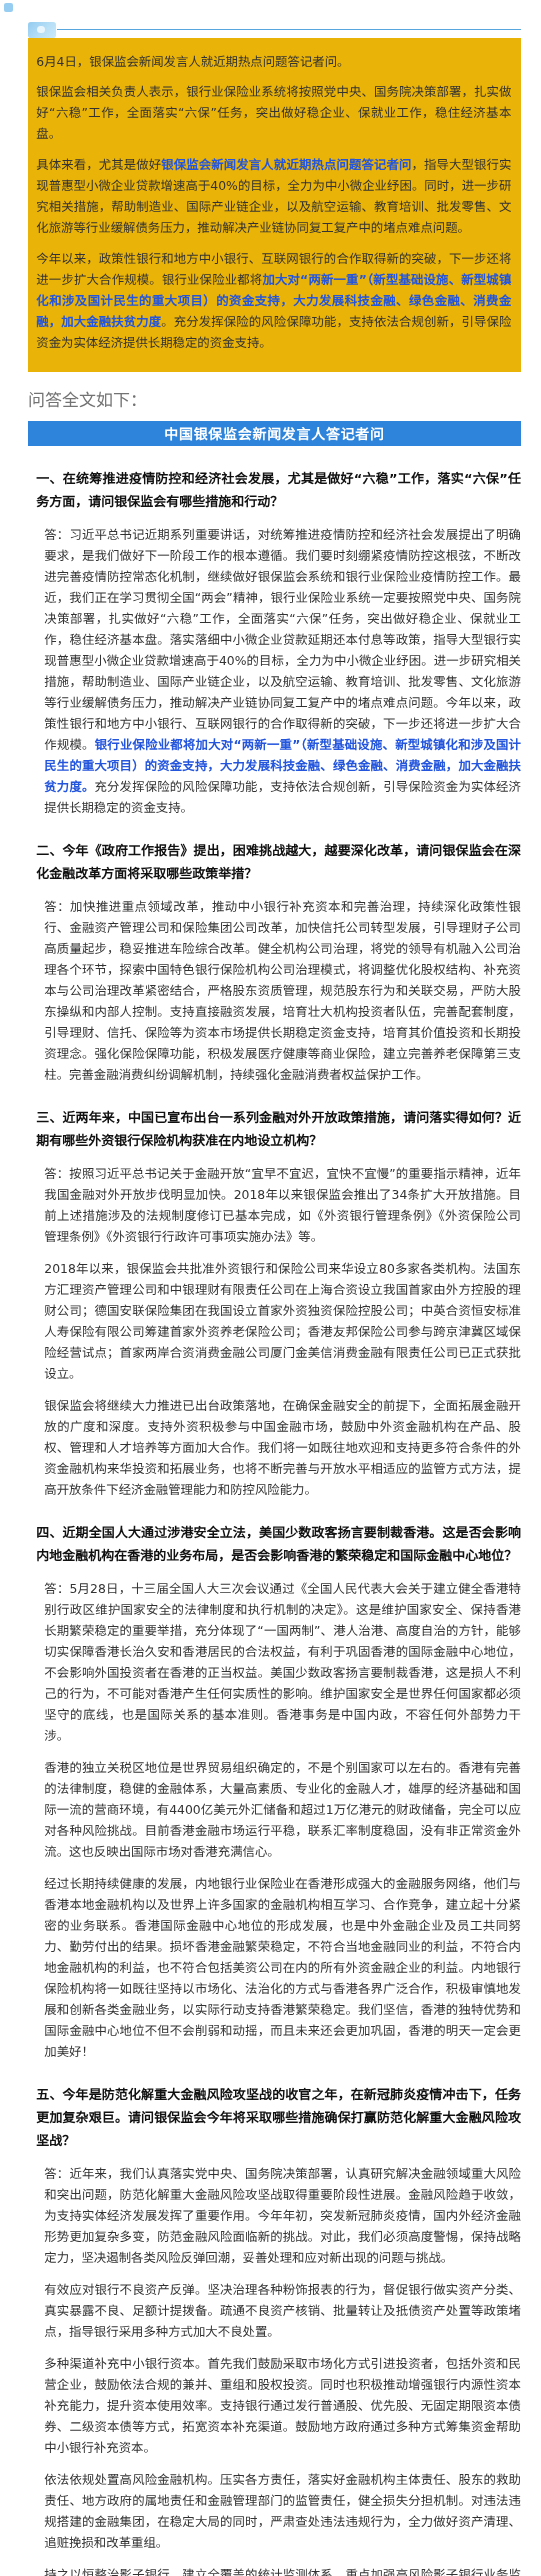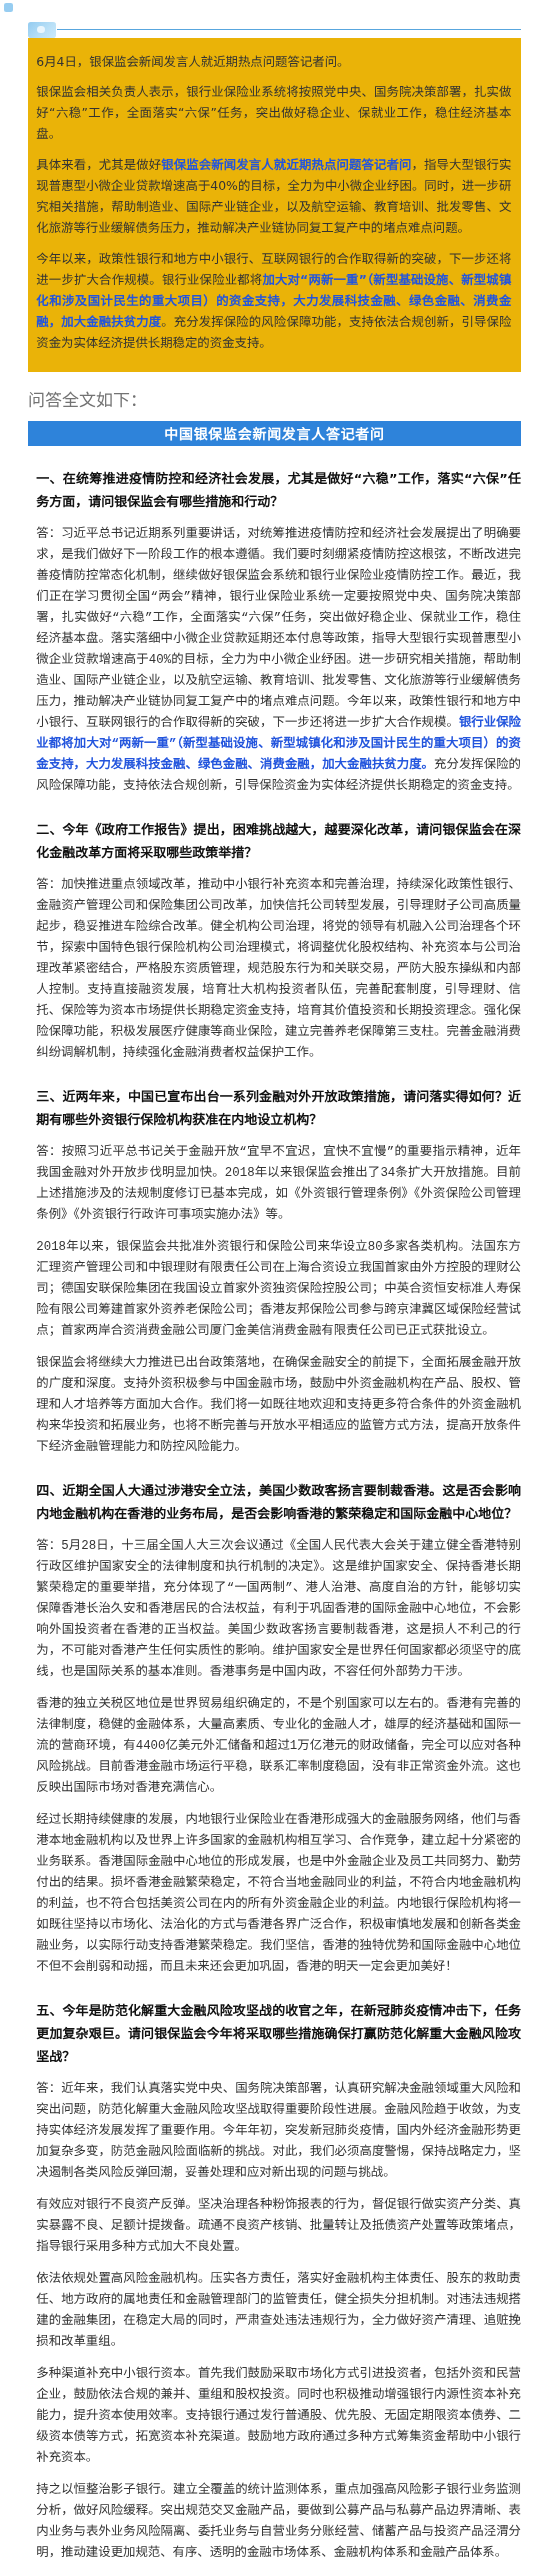--- a/index.html
+++ b/index.html
@@ -43,21 +43,21 @@
     height:25px;background:#2e83da;color:#ffffff;
     display:flex;align-items:center;justify-content:center;
     font-size:14px;font-weight:bold;letter-spacing:0.7px;
   }
   .qa-block{margin-left:8.3px;}
   h3.question{
     margin:21px 0 5.5px 0;
     font-size:13px;line-height:23px;
     color:#111111;font-weight:bold;text-align:justify;
   }
-  .answers p.para{margin:11px 0 11px 0;color:#333333;font-family:Liberation Mono, monospace;}
+  .answers p.para{margin:11px 0 11px 8px;color:#333333;}
 </style>
 </head>
 <body>
 
 <div class="corner-mark"></div>
 
 <div class="wrapper">
 
   <div class="doc-header">
     <div class="hdr-icon">
@@ -95,21 +95,21 @@
       <h3 class="question">四、近期全国人大通过涉港安全立法，美国少数政客扬言要制裁香港。这是否会影响内地金融机构在香港的业务布局，是否会影响香港的繁荣稳定和国际金融中心地位？</h3>
       <div class="answers">
         <p class="para"><span>答：5月28日，十三届全国人大三次会议通过《全国人民代表大会关于建立健全香港特别行政区维护国家安全的法律制度和执行机制的决定》。这是维护国家安全、保持香港长期繁荣稳定的重要举措，充分体现了“一国两制”、港人治港、高度自治的方针，能够切实保障香港长治久安和香港居民的合法权益，有利于巩固香港的国际金融中心地位，不会影响外国投资者在香港的正当权益。美国少数政客扬言要制裁香港，这是损人不利己的行为，不可能对香港产生任何实质性的影响。维护国家安全是世界任何国家都必须坚守的底线，也是国际关系的基本准则。香港事务是中国内政，不容任何外部势力干涉。</span></p>
         <p class="para"><span>香港的独立关税区地位是世界贸易组织确定的，不是个别国家可以左右的。香港有完善的法律制度，稳健的金融体系，大量高素质、专业化的金融人才，雄厚的经济基础和国际一流的营商环境，有4400亿美元外汇储备和超过1万亿港元的财政储备，完全可以应对各种风险挑战。目前香港金融市场运行平稳，联系汇率制度稳固，没有非正常资金外流。这也反映出国际市场对香港充满信心。</span></p>
         <p class="para"><span>经过长期持续健康的发展，内地银行业保险业在香港形成强大的金融服务网络，他们与香港本地金融机构以及世界上许多国家的金融机构相互学习、合作竞争，建立起十分紧密的业务联系。香港国际金融中心地位的形成发展，也是中外金融企业及员工共同努力、勤劳付出的结果。损坏香港金融繁荣稳定，不符合当地金融同业的利益，不符合内地金融机构的利益，也不符合包括美资公司在内的所有外资金融企业的利益。内地银行保险机构将一如既往坚持以市场化、法治化的方式与香港各界广泛合作，积极审慎地发展和创新各类金融业务，以实际行动支持香港繁荣稳定。我们坚信，香港的独特优势和国际金融中心地位不但不会削弱和动摇，而且未来还会更加巩固，香港的明天一定会更加美好！</span></p>
       </div>
       <h3 class="question">五、今年是防范化解重大金融风险攻坚战的收官之年，在新冠肺炎疫情冲击下，任务更加复杂艰巨。请问银保监会今年将采取哪些措施确保打赢防范化解重大金融风险攻坚战？</h3>
       <div class="answers">
         <p class="para"><span>答：近年来，我们认真落实党中央、国务院决策部署，认真研究解决金融领域重大风险和突出问题，防范化解重大金融风险攻坚战取得重要阶段性进展。金融风险趋于收敛，为支持实体经济发展发挥了重要作用。今年年初，突发新冠肺炎疫情，国内外经济金融形势更加复杂多变，防范金融风险面临新的挑战。对此，我们必须高度警惕，保持战略定力，坚决遏制各类风险反弹回潮，妥善处理和应对新出现的问题与挑战。</span></p>
         <p class="para"><span>有效应对银行不良资产反弹。坚决治理各种粉饰报表的行为，督促银行做实资产分类、真实暴露不良、足额计提拨备。疏通不良资产核销、批量转让及抵债资产处置等政策堵点，指导银行采用多种方式加大不良处置。</span></p>
+        <p class="para"><span>多种渠道补充中小银行资本。首先我们鼓励采取市场化方式引进投资者，包括外资和民营企业，鼓励依法合规的兼并、重组和股权投资。同时也积极推动增强银行内源性资本补充能力，提升资本使用效率。支持银行通过发行普通股、优先股、无固定期限资本债券、二级资本债等方式，拓宽资本补充渠道。鼓励地方政府通过多种方式筹集资金帮助中小银行补充资本。</span></p>
         <p class="para"><span>依法依规处置高风险金融机构。压实各方责任，落实好金融机构主体责任、股东的救助责任、地方政府的属地责任和金融管理部门的监管责任，健全损失分担机制。对违法违规搭建的金融集团，在稳定大局的同时，严肃查处违法违规行为，全力做好资产清理、追赃挽损和改革重组。</span></p>
-        <p class="para"><span>多种渠道补充中小银行资本。首先我们鼓励采取市场化方式引进投资者，包括外资和民营企业，鼓励依法合规的兼并、重组和股权投资。同时也积极推动增强银行内源性资本补充能力，提升资本使用效率。支持银行通过发行普通股、优先股、无固定期限资本债券、二级资本债等方式，拓宽资本补充渠道。鼓励地方政府通过多种方式筹集资金帮助中小银行补充资本。</span></p>
         <p class="para"><span>持之以恒整治影子银行。建立全覆盖的统计监测体系，重点加强高风险影子银行业务监测分析，做好风险缓释。突出规范交叉金融产品，要做到公募产品与私募产品边界清晰、表内业务与表外业务风险隔离、委托业务与自营业务分账经营、储蓄产品与投资产品泾渭分明，推动建设更加规范、有序、透明的金融市场体系、金融机构体系和金融产品体系。</span></p>
         <p class="para"><span>推动互联网金融风险市场出清。持续整治网络借贷等互联网金融风险，坚决取缔非法从事金融活动的互联网机构，不断加大互联网保险的规范力度。</span></p>
       </div>
     </div>
 
 </div>
 
 
 </body></html>

